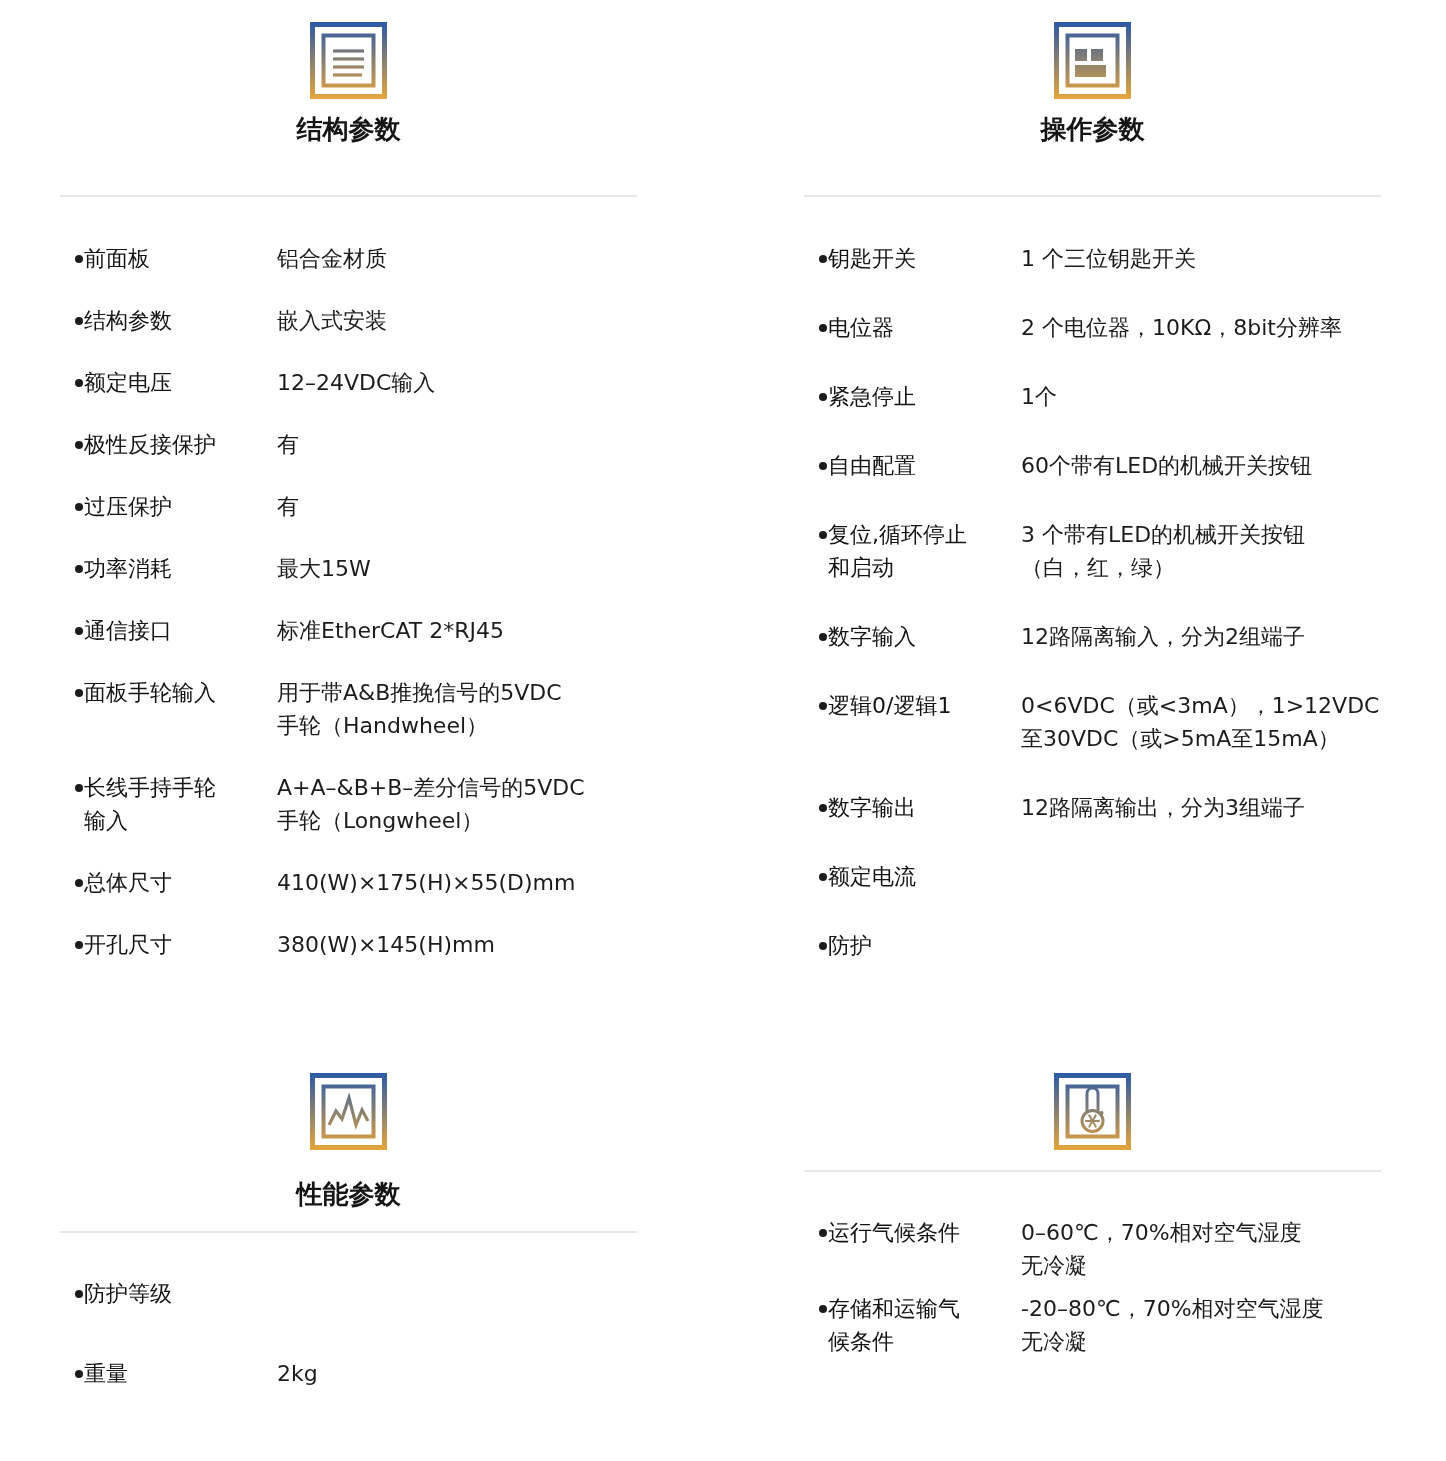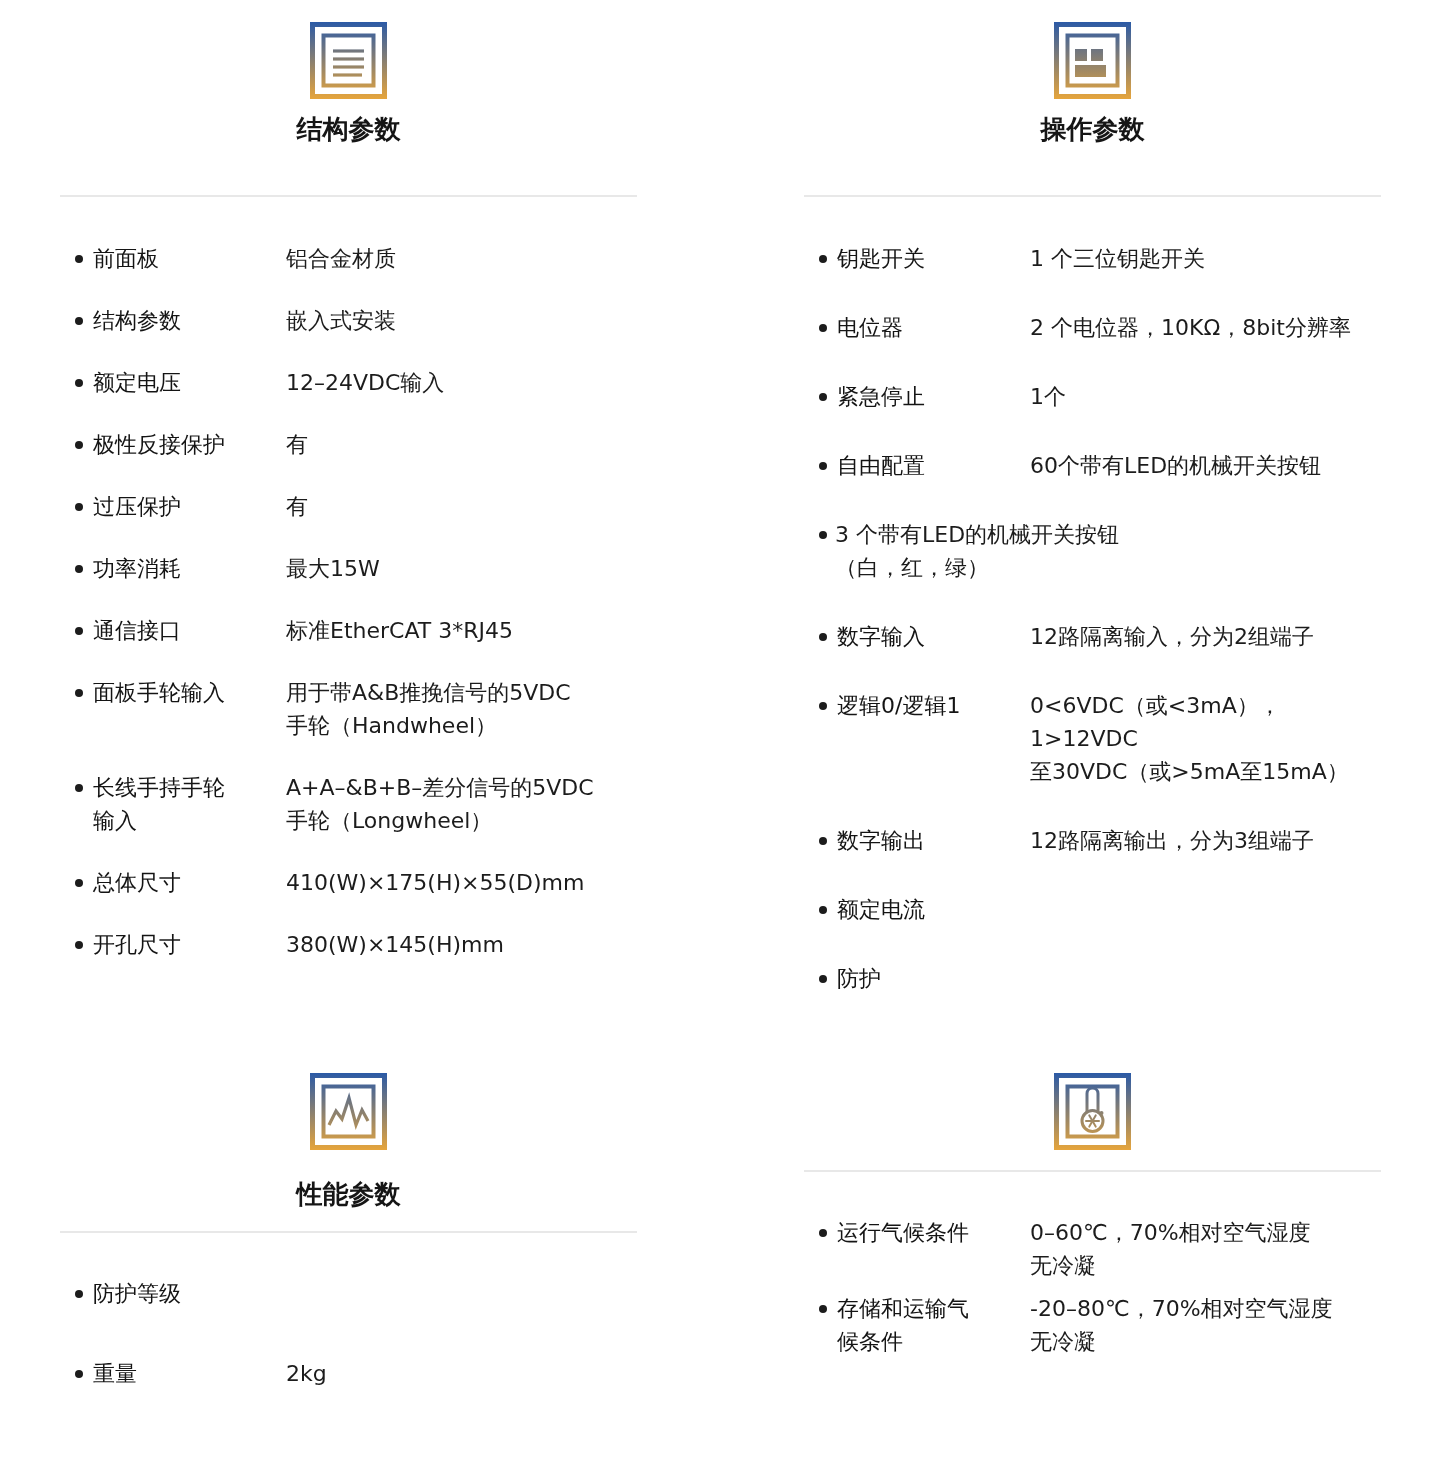--- a/index.html
+++ b/index.html
@@ -44,21 +44,21 @@
 
   .bullet {
     flex: 0 0 8px;
     width: 8px; height: 8px;
     border-radius: 50%;
     background: #1c1c1c;
     margin: 13px 0 0 15px;
   }
   .label {
     flex: 0 0 185px;
-    margin-left: 10px;
+    margin-left: 1px;
     font-size: 22px;
     line-height: 33px;
     font-weight: 500;
     white-space: pre-line;
     color: #141414;
   }
   .value {
     flex: 1;
     margin-left: 8px;
     font-size: 22px;
@@ -120,21 +120,21 @@
         <div class="value">有</div>
       </div>
     <div class="row">
         <span class="bullet"></span>
         <div class="label">功率消耗</div>
         <div class="value">最大15W</div>
       </div>
     <div class="row">
         <span class="bullet"></span>
         <div class="label">通信接口</div>
-        <div class="value">标准EtherCAT 3*RJ45</div>
+        <div class="value">标准EtherCAT 2*RJ45</div>
       </div>
     <div class="row">
         <span class="bullet"></span>
         <div class="label">面板手轮输入</div>
         <div class="value">用于带A&amp;B推挽信号的5VDC
 手轮（Handwheel）</div>
       </div>
     <div class="row">
         <span class="bullet"></span>
         <div class="label">长线手持手轮
@@ -189,20 +189,22 @@
         <div class="label">紧急停止</div>
         <div class="value">1个</div>
       </div>
     <div class="row">
         <span class="bullet"></span>
         <div class="label">自由配置</div>
         <div class="value">60个带有LED的机械开关按钮</div>
       </div>
     <div class="row">
         <span class="bullet"></span>
+        <div class="label">复位,循环停止
+和启动</div>
         <div class="value">3 个带有LED的机械开关按钮
 （白，红，绿）</div>
       </div>
     <div class="row">
         <span class="bullet"></span>
         <div class="label">数字输入</div>
         <div class="value">12路隔离输入，分为2组端子</div>
       </div>
     <div class="row">
         <span class="bullet"></span>

